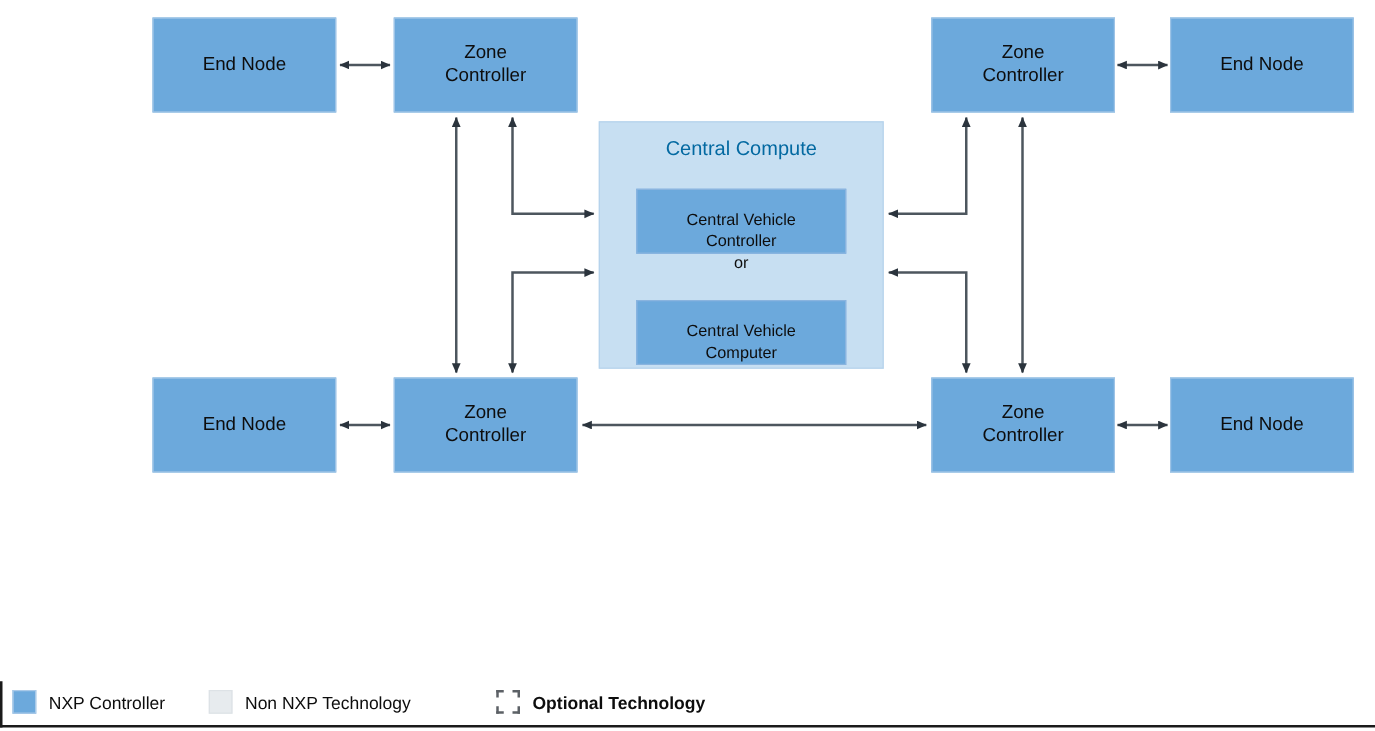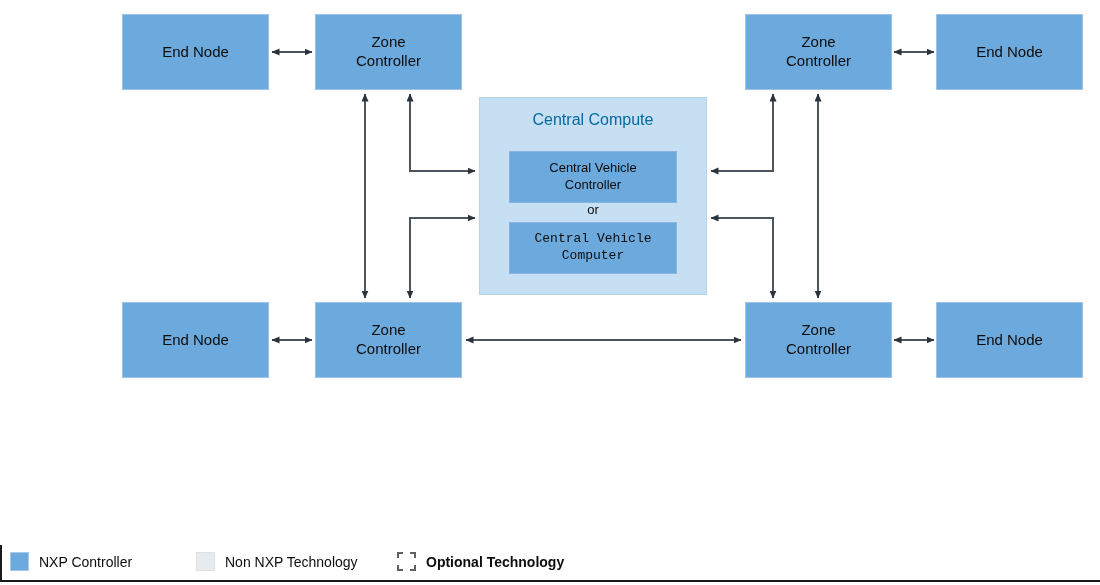--- a/index.html
+++ b/index.html
@@ -28,42 +28,42 @@
     background:var(--central-bg);
     border:1px solid #B6D3EC;
   }
   .central-title{
     margin-top:13px;text-align:center;font-size:16px;color:#0369a1;
   }
   .central-option{
     position:absolute;left:29px;width:168px;height:52px;
     background:var(--nxp-blue);
     border:1px solid #8AB4DF;
-    display:flex;align-items:center;justify-content:center;
+    display:flex;align-items:flex-end;justify-content:center;
     text-align:center;font-size:13px;line-height:1.3;color:#0d0d0d;
   }
   .central-option .opt-label{max-width:118px;}
   .central-option.top{top:53px;}
-  .central-option.bottom{top:124px;font-family:Liberation Mono, monospace;}
+  .central-option.bottom{top:142px;}
   .central-or{
     position:absolute;left:0;top:104px;width:100%;height:24px;
     text-align:center;font-size:13px;color:#0d0d0d;
   }
   svg.wires{position:absolute;left:0;top:0;pointer-events:none;}
   .connector{stroke:var(--connector);stroke-width:2;fill:none;}
   .ah{fill:var(--arrowhead);}
   .legend{position:absolute;left:0;top:552px;width:1100px;height:22px;}
   .legend-item{position:absolute;top:0;display:flex;align-items:center;}
   .legend-item .swatch{width:19px;height:19px;flex:0 0 auto;}
   .legend-item .swatch.nxp{background:var(--nxp-blue);border:1px solid #A9C9E8;}
   .legend-item .swatch.non-nxp{background:var(--non-nxp-gray);border:1px solid #DDE2E6;}
   .legend-item .swatch.optional{background:#fff;border:2px dashed #5C6166;}
   .legend-item .legend-label{margin-left:10px;font-size:14px;white-space:nowrap;}
   .legend-item.li-0{left:10px;}
-  .legend-item.li-1{left:196px;}
+  .legend-item.li-1{left:167px;}
   .legend-item.li-2{left:397px;font-weight:bold;}
   .bottom-rule{position:absolute;left:0;top:580px;width:1100px;height:2px;background:#1A1A1A;}
   .left-edge-tick{position:absolute;left:0;top:545px;width:2px;height:37px;background:#1A1A1A;}
 </style>
 </head>
 <body>
 
 <div class="canvas">
 
   <div class="node" style="left:122px;top:14px;">

